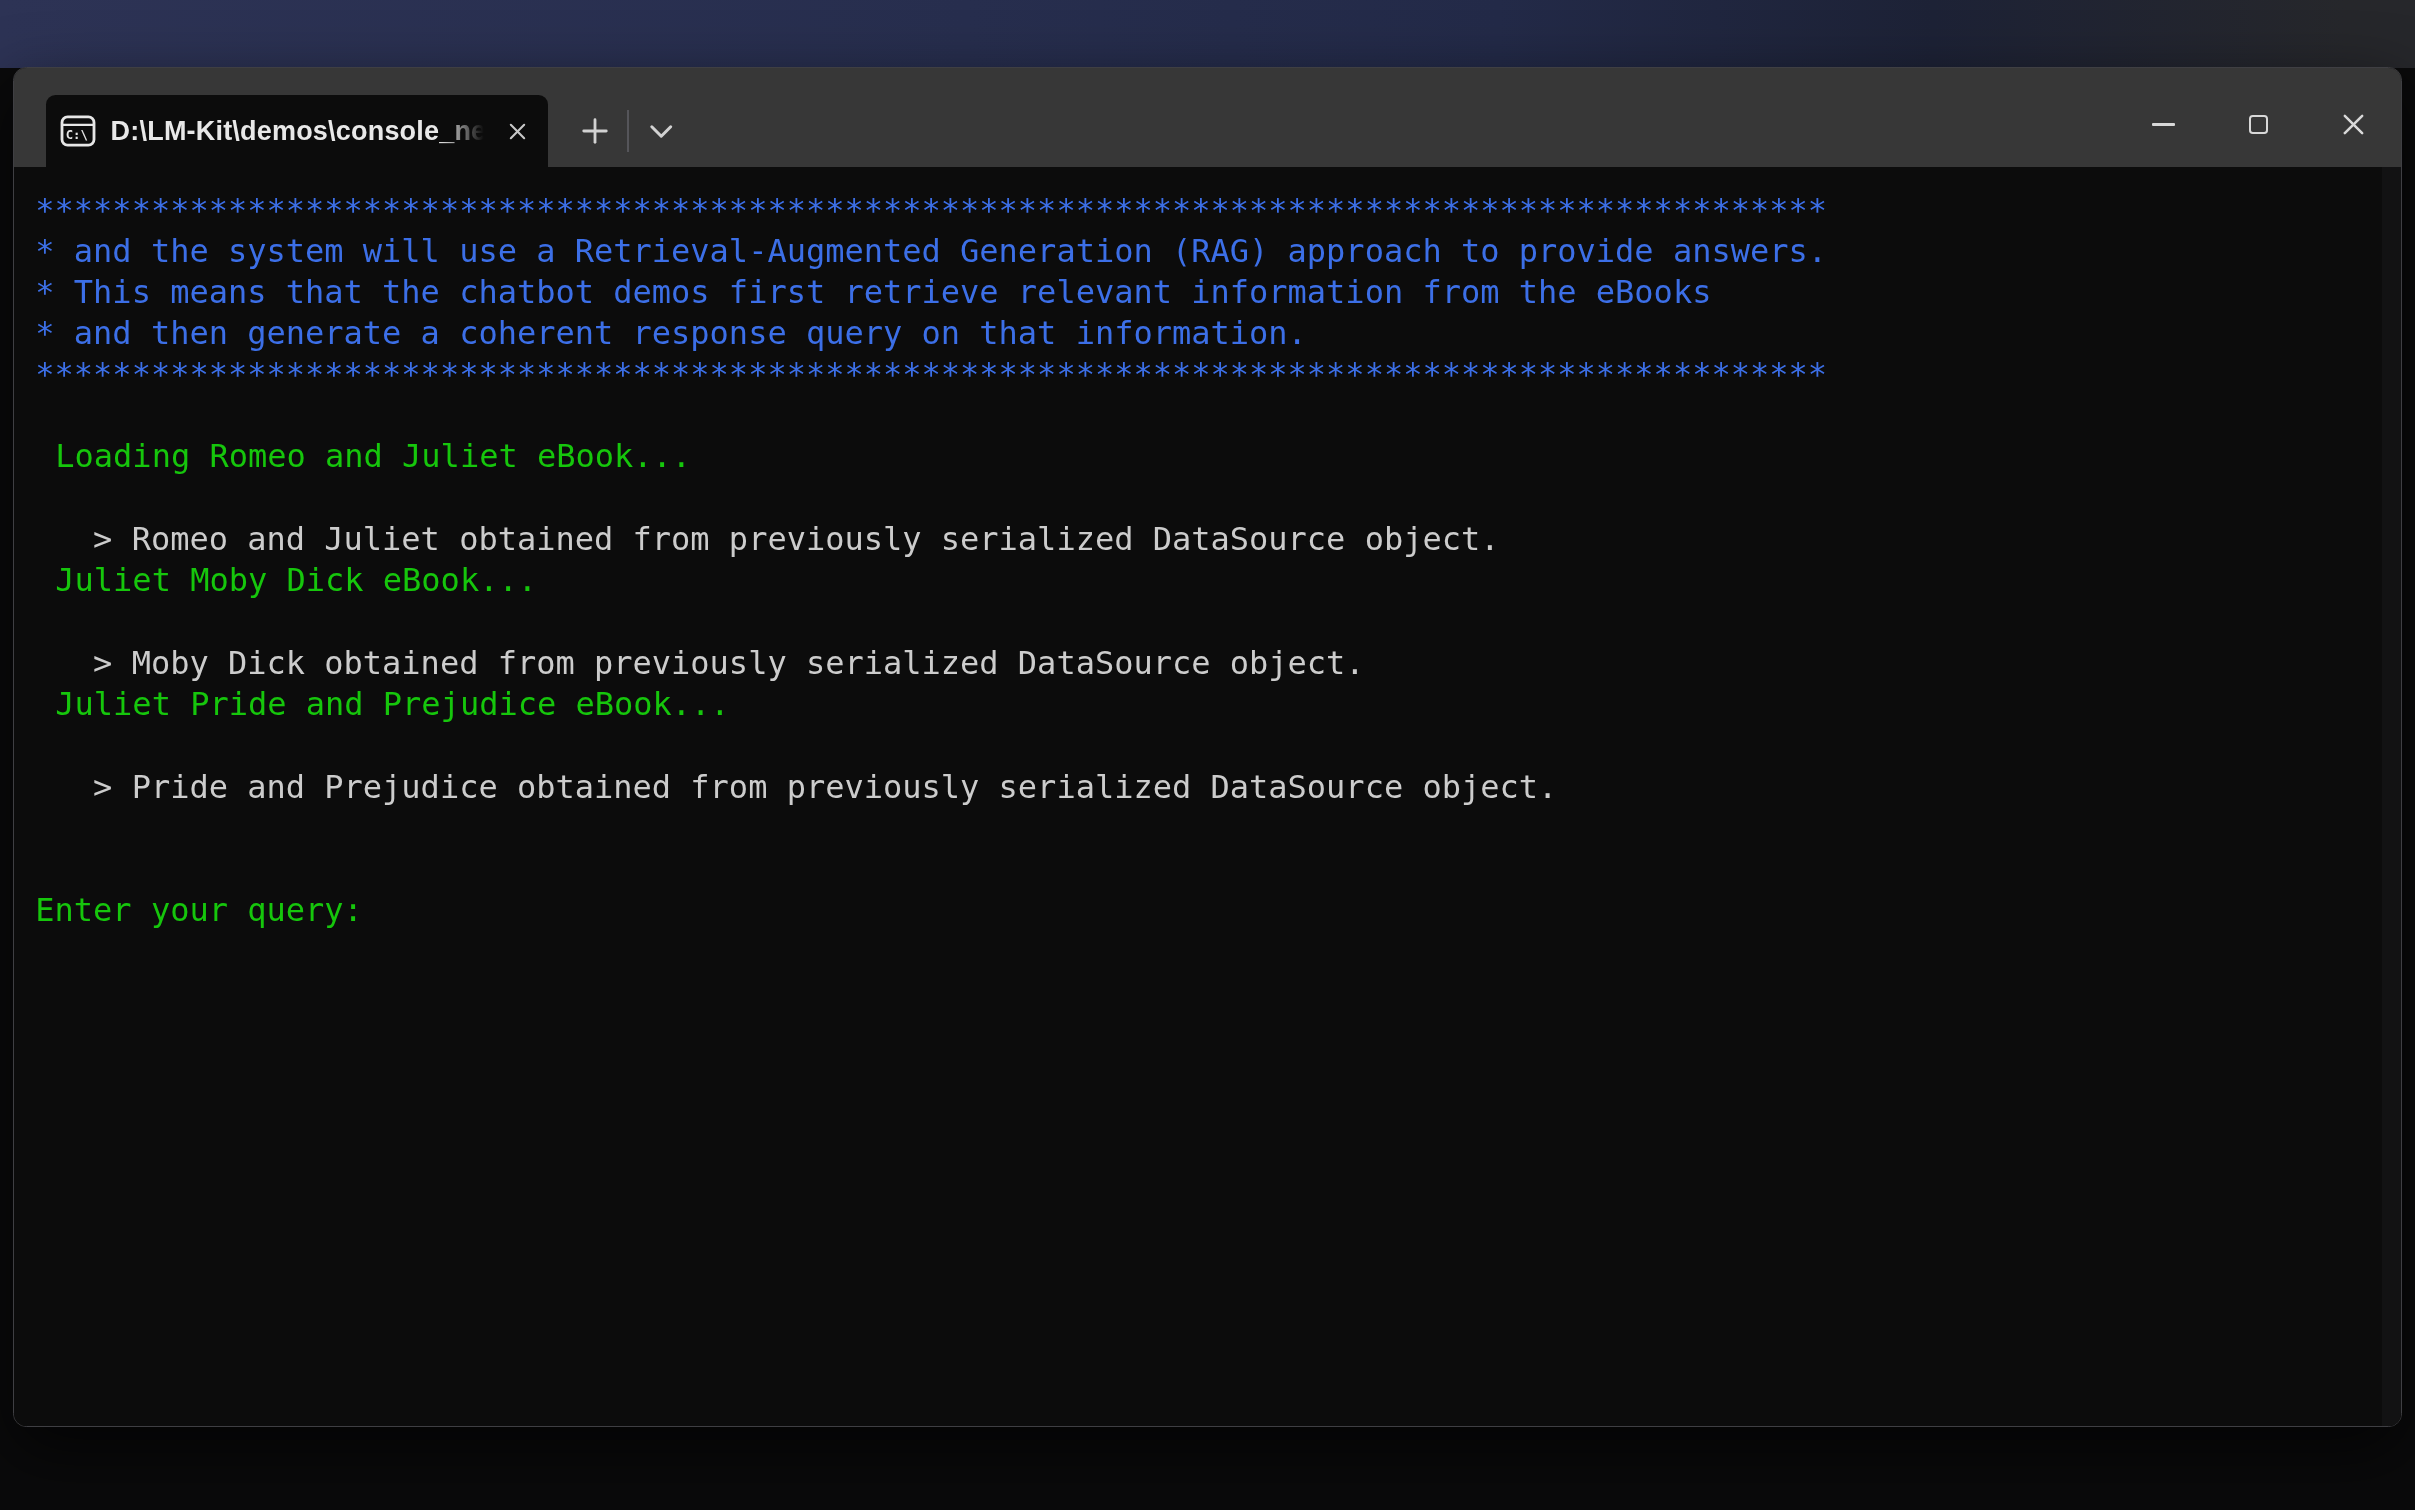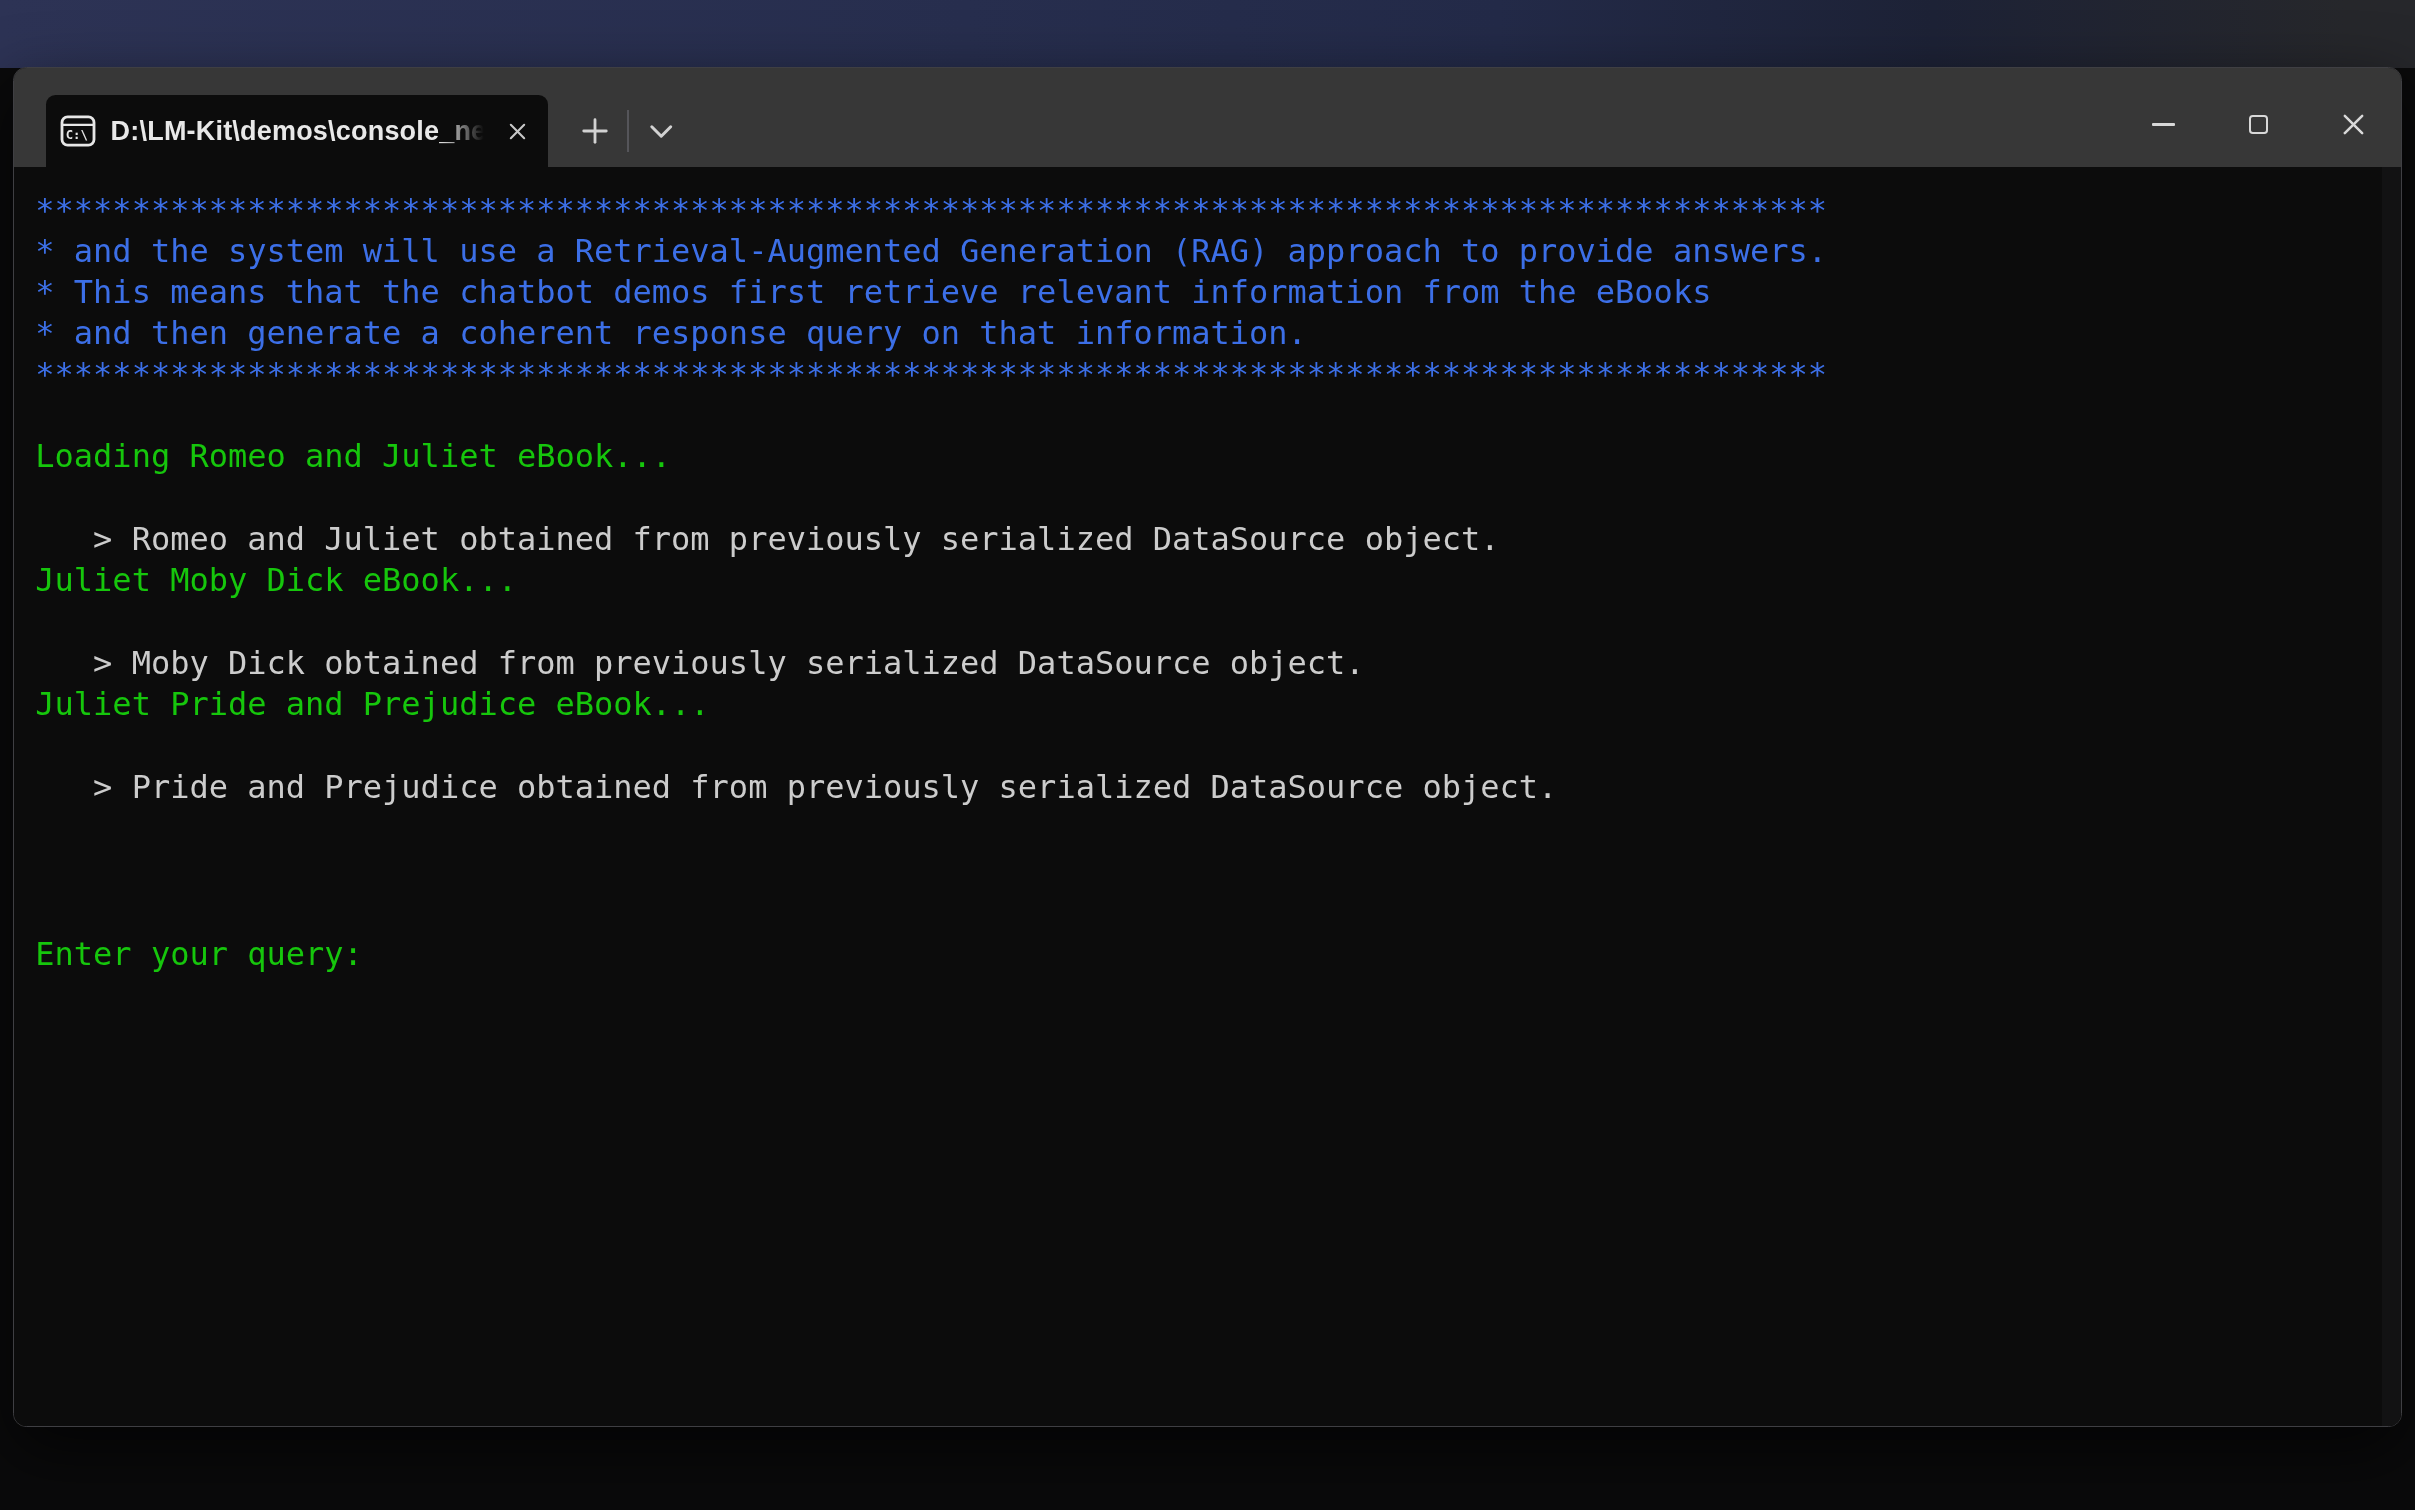--- a/index.html
+++ b/index.html
@@ -148,22 +148,22 @@
   }
   .term-line {
     white-space: pre;
     font-family: "DejaVu Sans Mono", monospace;
     font-size: 32px;
     line-height: 41px;
     height: 41px;
     color: var(--c-default_text, #CCCCCC);
   }
   .role-banner { color: var(--c-banner_blue, #3C6FE7); }
-  .role-status { color: var(--c-status_green, #16C60C); }
-  .role-prompt { color: var(--c-status_green, #16C60C); margin-top: 44px; }
+  .role-status { color: var(--c-status_green, #16C60C); margin-left: 20px; }
+  .role-prompt { color: var(--c-status_green, #16C60C); }
   .role-detail { color: var(--c-default_text, #CCCCCC); margin-top: 42px; }
   .role-blank  { color: transparent; }
   svg { display: block; }
 </style>
 </head>
 <body>
 
 <div class="stage">
   <div class="wallpaper-strip"></div>
   <div class="desktop-below"></div>

